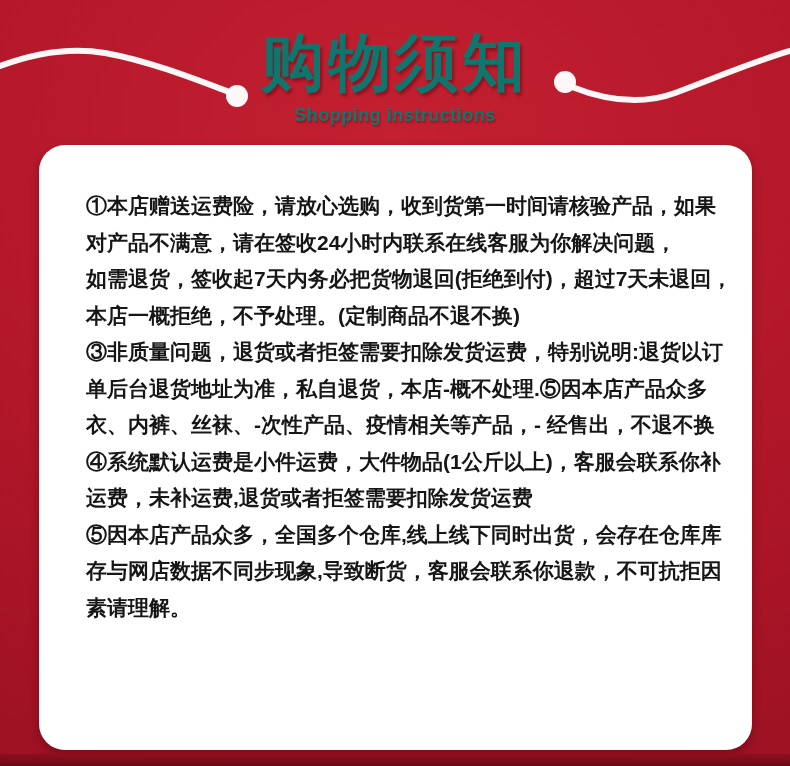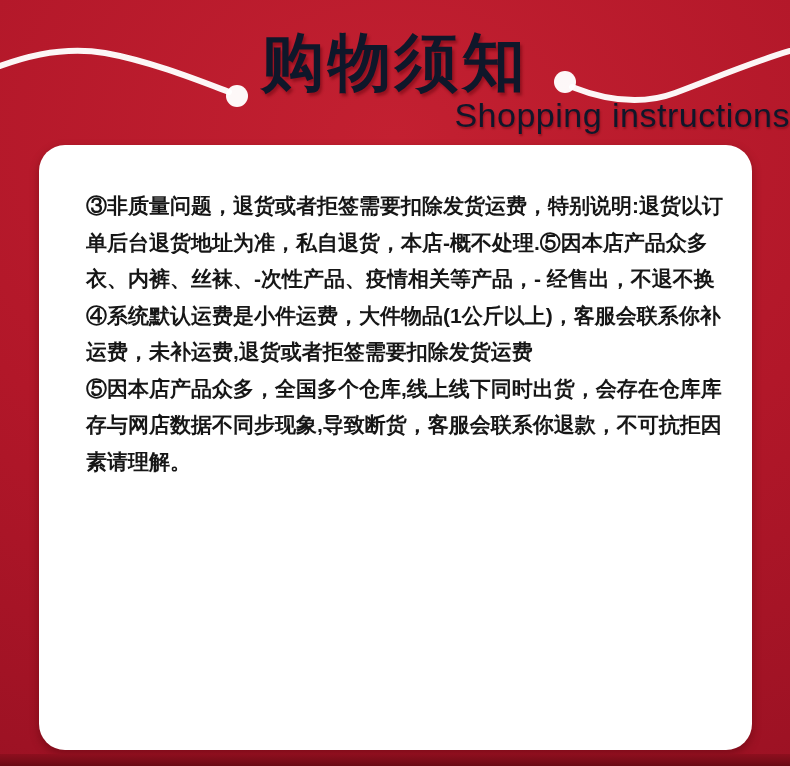--- a/index.html
+++ b/index.html
@@ -22,39 +22,38 @@
     width: 790px;
     height: 150px;
     pointer-events: none;
   }
   .header {
     position: absolute;
     left: 0;
     top: 26px;
     width: 790px;
     text-align: center;
-    color: #0f172a;
+    color: #0f766e;
   }
   .title-zh {
     font-size: 63px;
     line-height: 72px;
     font-weight: 700;
     letter-spacing: 4px;
     text-shadow: 2px 3px 3px rgba(90, 0, 10, 0.45);
     white-space: nowrap;
   }
   .title-en {
     margin-top: 2px;
-    font-size: 34px;
+    font-size: 18px;
     line-height: 30px;
-    font-weight: 400;
+    font-weight: 700;
     letter-spacing: 0.5px;
     text-shadow: 1px 2px 2px rgba(90, 0, 10, 0.4);
     white-space: nowrap;
-    text-align: right;
   }
   .notice-card {
     position: absolute;
     left: 39px;
     top: 145px;
     width: 713px;
     height: 605px;
     background: #ffffff;
     border-radius: 26px;
     box-shadow: 0 4px 10px rgba(70, 0, 8, 0.4);
@@ -95,20 +94,24 @@
   </g>
 </svg>
 
 <div class="header">
   <div class="title-zh">购物须知</div>
   <div class="title-en">Shopping instructions</div>
 </div>
 
 <div class="notice-card">
   <div class="notice-text">
+    <p>①本店赠送运费险，请放心选购，收到货第一时间请核验产品，如果
+对产品不满意，请在签收24小时内联系在线客服为你解决问题，
+如需退货，签收起7天内务必把货物退回(拒绝到付)，超过7天未退回，
+本店一概拒绝，不予处理。(定制商品不退不换)</p>
     <p>③非质量问题，退货或者拒签需要扣除发货运费，特别说明:退货以订
 单后台退货地址为准，私自退货，本店-概不处理.⑤因本店产品众多
 衣、内裤、丝袜、-次性产品、疫情相关等产品，- 经售出，不退不换</p>
     <p>④系统默认运费是小件运费，大件物品(1公斤以上)，客服会联系你补
 运费，未补运费,退货或者拒签需要扣除发货运费</p>
     <p>⑤因本店产品众多，全国多个仓库,线上线下同时出货，会存在仓库库
 存与网店数据不同步现象,导致断货，客服会联系你退款，不可抗拒因
 素请理解。</p>
   </div>
 </div>

